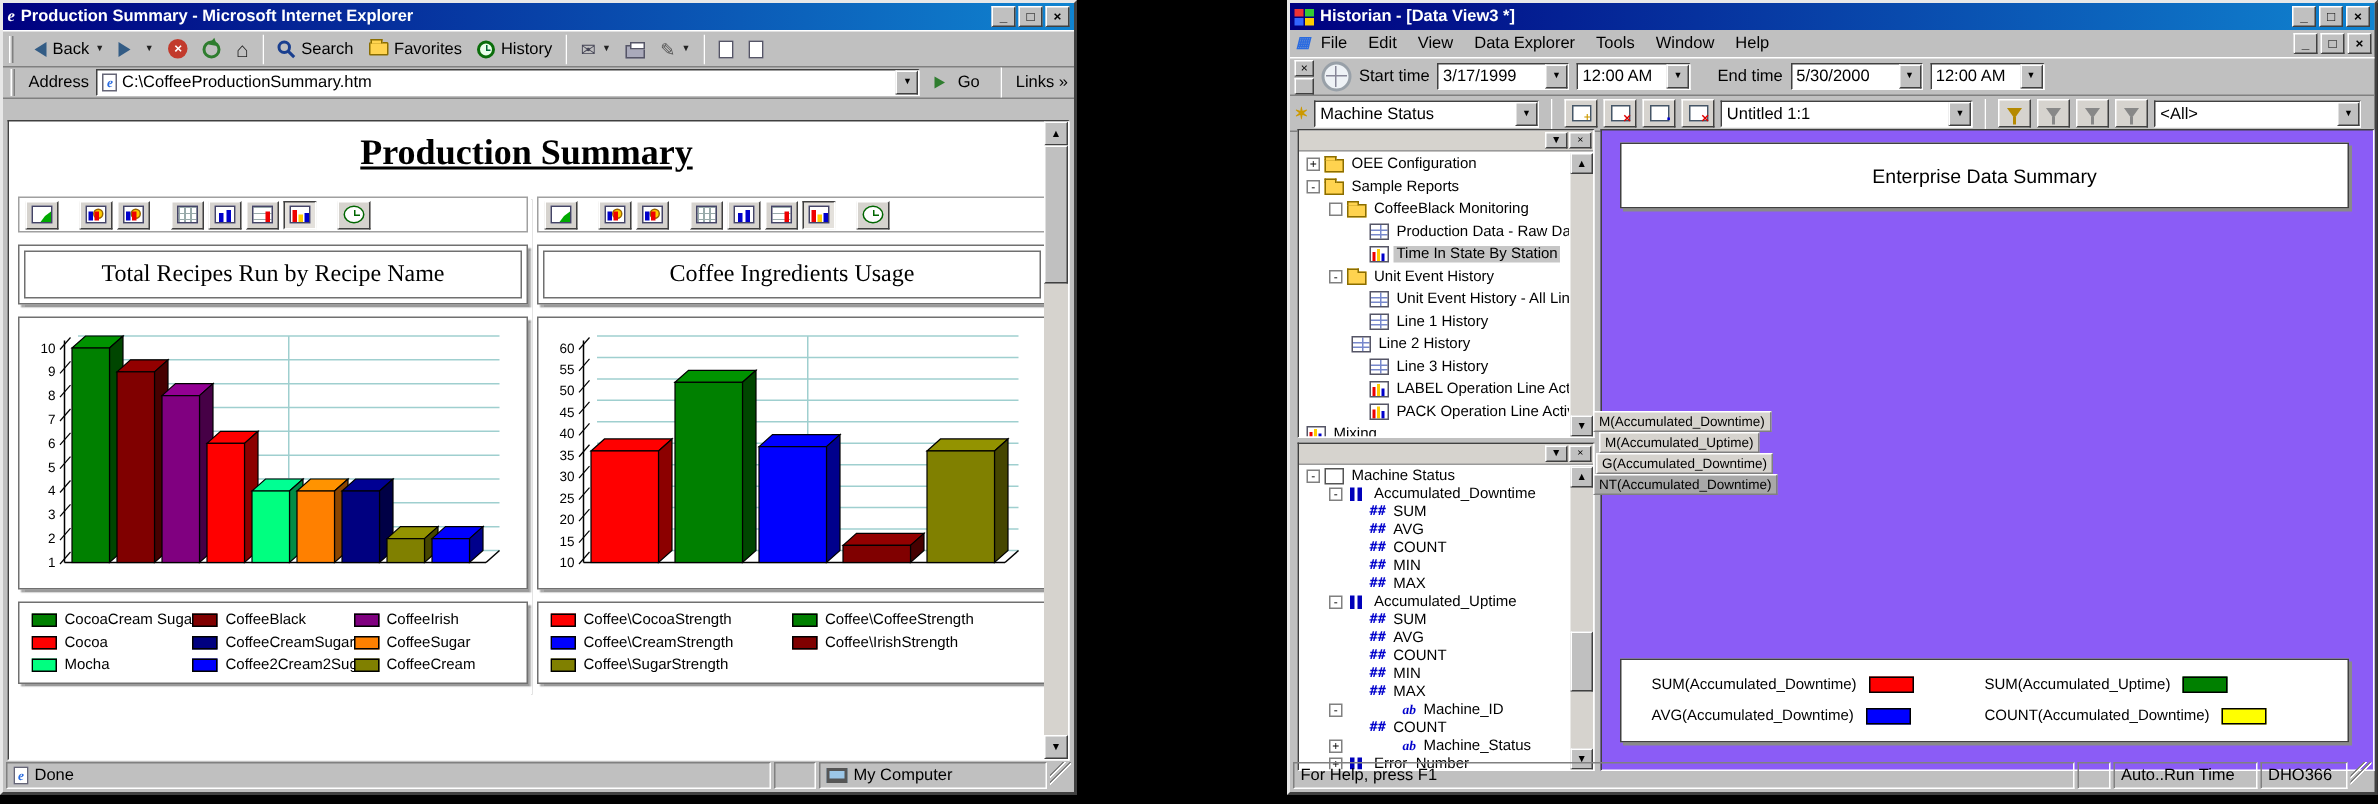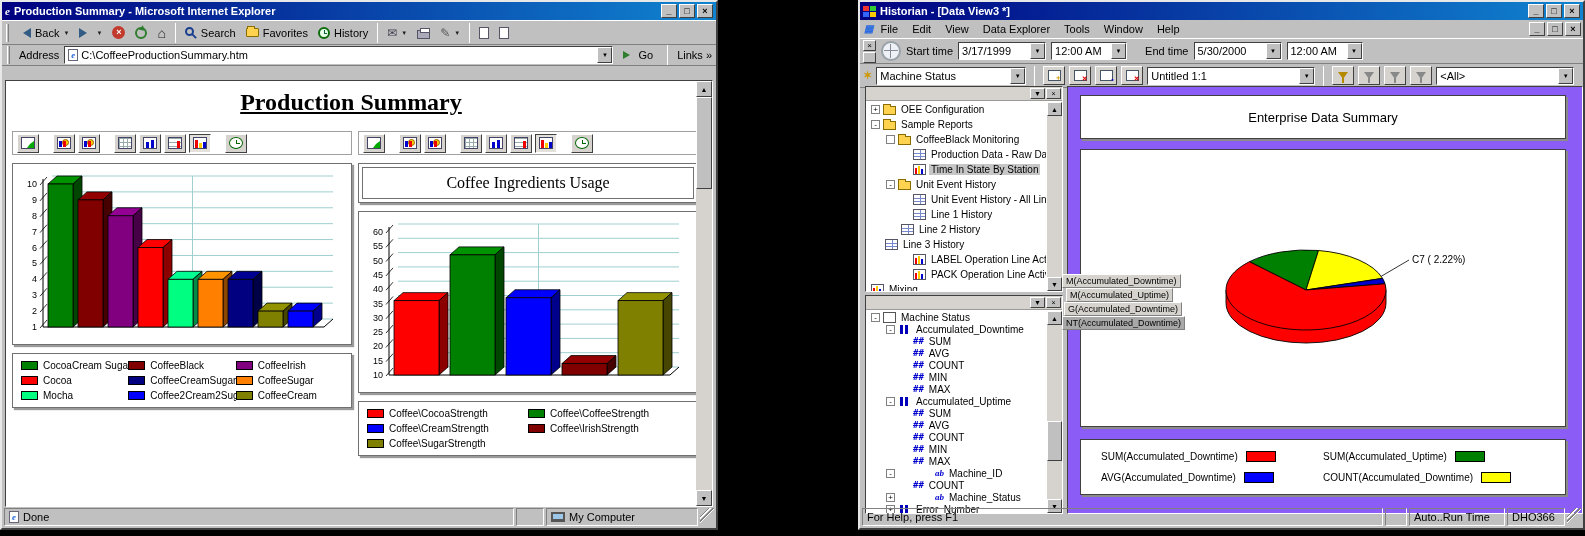--- a/index.html
+++ b/index.html
@@ -288,20 +288,23 @@
           <span class="pbtn">
               <span class="pic pic-gridchart"></span>
             </span>
           <span class="pbtn pressed">
               <span class="pic pic-colorbars"></span>
             </span>
           <span class="pgap"></span>
           <span class="pbtn">
               <span class="pic pic-clock"></span>
             </span>
+        </div>
+        <div class="hdrbox">
+          <div class="inner">Total Recipes Run by Recipe Name</div>
         </div>
         <div class="chartbox">
           <svg width="330" height="178">
               <line x1="39" y1="155" x2="320" y2="155" stroke="#9fcfcf" stroke-width="1"></line>
               <line x1="39" y1="139.11111111111111" x2="320" y2="139.11111111111111" stroke="#9fcfcf" stroke-width="1"></line>
               <line x1="39" y1="123.22222222222223" x2="320" y2="123.22222222222223" stroke="#9fcfcf" stroke-width="1"></line>
               <line x1="39" y1="107.33333333333334" x2="320" y2="107.33333333333334" stroke="#9fcfcf" stroke-width="1"></line>
               <line x1="39" y1="91.44444444444446" x2="320" y2="91.44444444444446" stroke="#9fcfcf" stroke-width="1"></line>
               <line x1="39" y1="75.55555555555556" x2="320" y2="75.55555555555556" stroke="#9fcfcf" stroke-width="1"></line>
               <line x1="39" y1="59.66666666666667" x2="320" y2="59.66666666666667" stroke="#9fcfcf" stroke-width="1"></line>
@@ -667,21 +670,21 @@
           <span class="tlabel">Unit Event History - All Lines</span>
         </div>
         <div class="trow" style="height: 15px; padding-left: 46px;">
           <span class="ti ti-table"></span>
           <span class="tlabel">Line 1 History</span>
         </div>
         <div class="trow" style="height: 15px; padding-left: 34px;">
           <span class="ti ti-table"></span>
           <span class="tlabel">Line 2 History</span>
         </div>
-        <div class="trow" style="height: 15px; padding-left: 18px;">
+        <div class="trow" style="height: 15px; padding-left: 46px;">
           <span class="ti ti-table"></span>
           <span class="tlabel">Line 3 History</span>
         </div>
         <div class="trow" style="height: 15px; padding-left: 46px;">
           <span class="ti ti-chart"></span>
           <span class="tlabel">LABEL Operation Line Activity</span>
         </div>
         <div class="trow" style="height: 15px; padding-left: 46px;">
           <span class="ti ti-chart"></span>
           <span class="tlabel">PACK Operation Line Activity</span>
@@ -781,31 +784,20 @@
     <div class="tree-scroll">
       <span class="sbtn" style="width:15px;height:14px;top:0">▲</span>
       <span class="sthumb" style="width:15px;top:110px;height:40px;left:0"></span>
       <span class="sbtn" style="width:15px;height:14px;bottom:0">▼</span>
     </div>
   </div>
 
   <div id="dataview">
     <div class="dvbox" id="dv-titlebox">
       <span>Enterprise Data Summary</span>
-    </div>
-    <div class="dvbox" id="dv-chartbox">
-      <svg width="486" height="276">
-          <path d="M 145 140 L 145 153 A 80 40 0 0 0 305 153 L 305 140 Z" fill="#ff0000" stroke="#000" stroke-width="0.9"></path>
-          <path d="M 225 140 L 168.4314575050762 111.7157287525381 A 80 40 0 0 1 237.51475720321847 100.49246637619449 Z" fill="#008000" stroke="#000" stroke-width="0.9"></path>
-          <path d="M 225 140 L 237.51475720321847 100.49246637619449 A 80 40 0 0 1 301.5369641247064 128.35855332686913 Z" fill="#ffff00" stroke="#000" stroke-width="0.9"></path>
-          <path d="M 225 140 L 301.5369641247064 128.35855332686913 A 80 40 0 0 1 304.03073136340015 133.79227295690936 Z" fill="#0000cc" stroke="#000" stroke-width="0.9"></path>
-          <path d="M 225 140 L 304.03073136340015 133.79227295690936 A 80 40 0 1 1 168.4314575050762 111.7157287525381 Z" fill="#ff0000" stroke="#000" stroke-width="0.9"></path>
-          <line x1="300.17540966287265" y1="126.31919426697326" x2="328" y2="110" stroke="#000" stroke-width="0.8"></line>
-          <text x="331" y="113" font-size="10" font-family="Liberation Sans, sans-serif">C7 ( 2.22%)</text>
-        </svg>
     </div>
     <div class="dvbox legendB" id="dv-legendbox">
         <span class="lgB">
           <span>SUM(Accumulated_Downtime)</span>
           <span class="swB" style="background: rgb(255, 0, 0);"></span>
         </span>
         <span class="lgB">
           <span>SUM(Accumulated_Uptime)</span>
           <span class="swB" style="background: rgb(0, 128, 0);"></span>
         </span>

